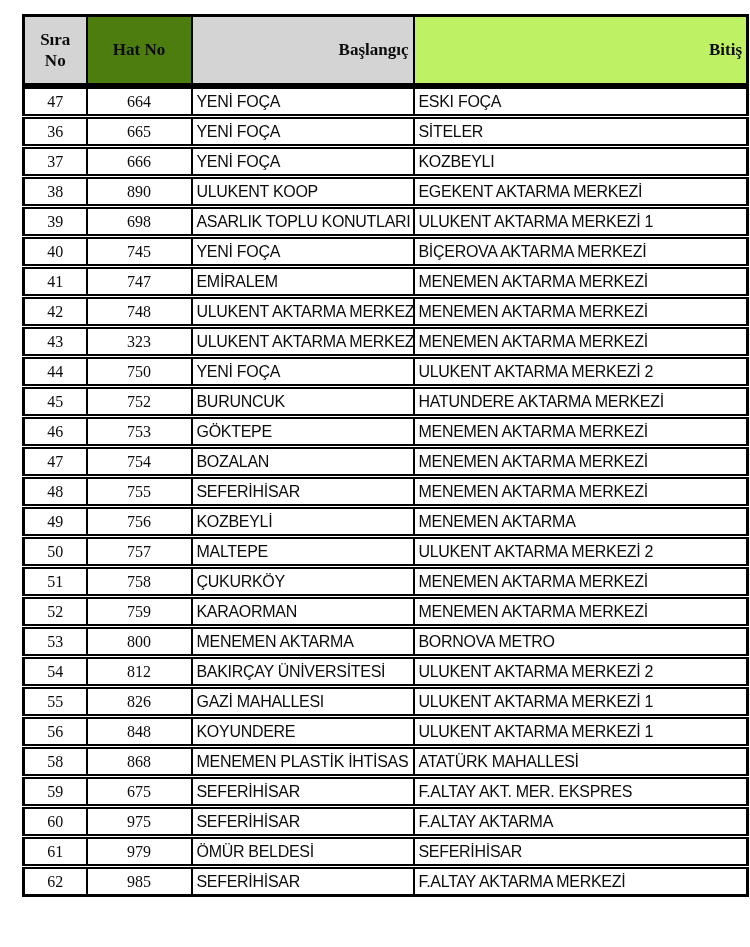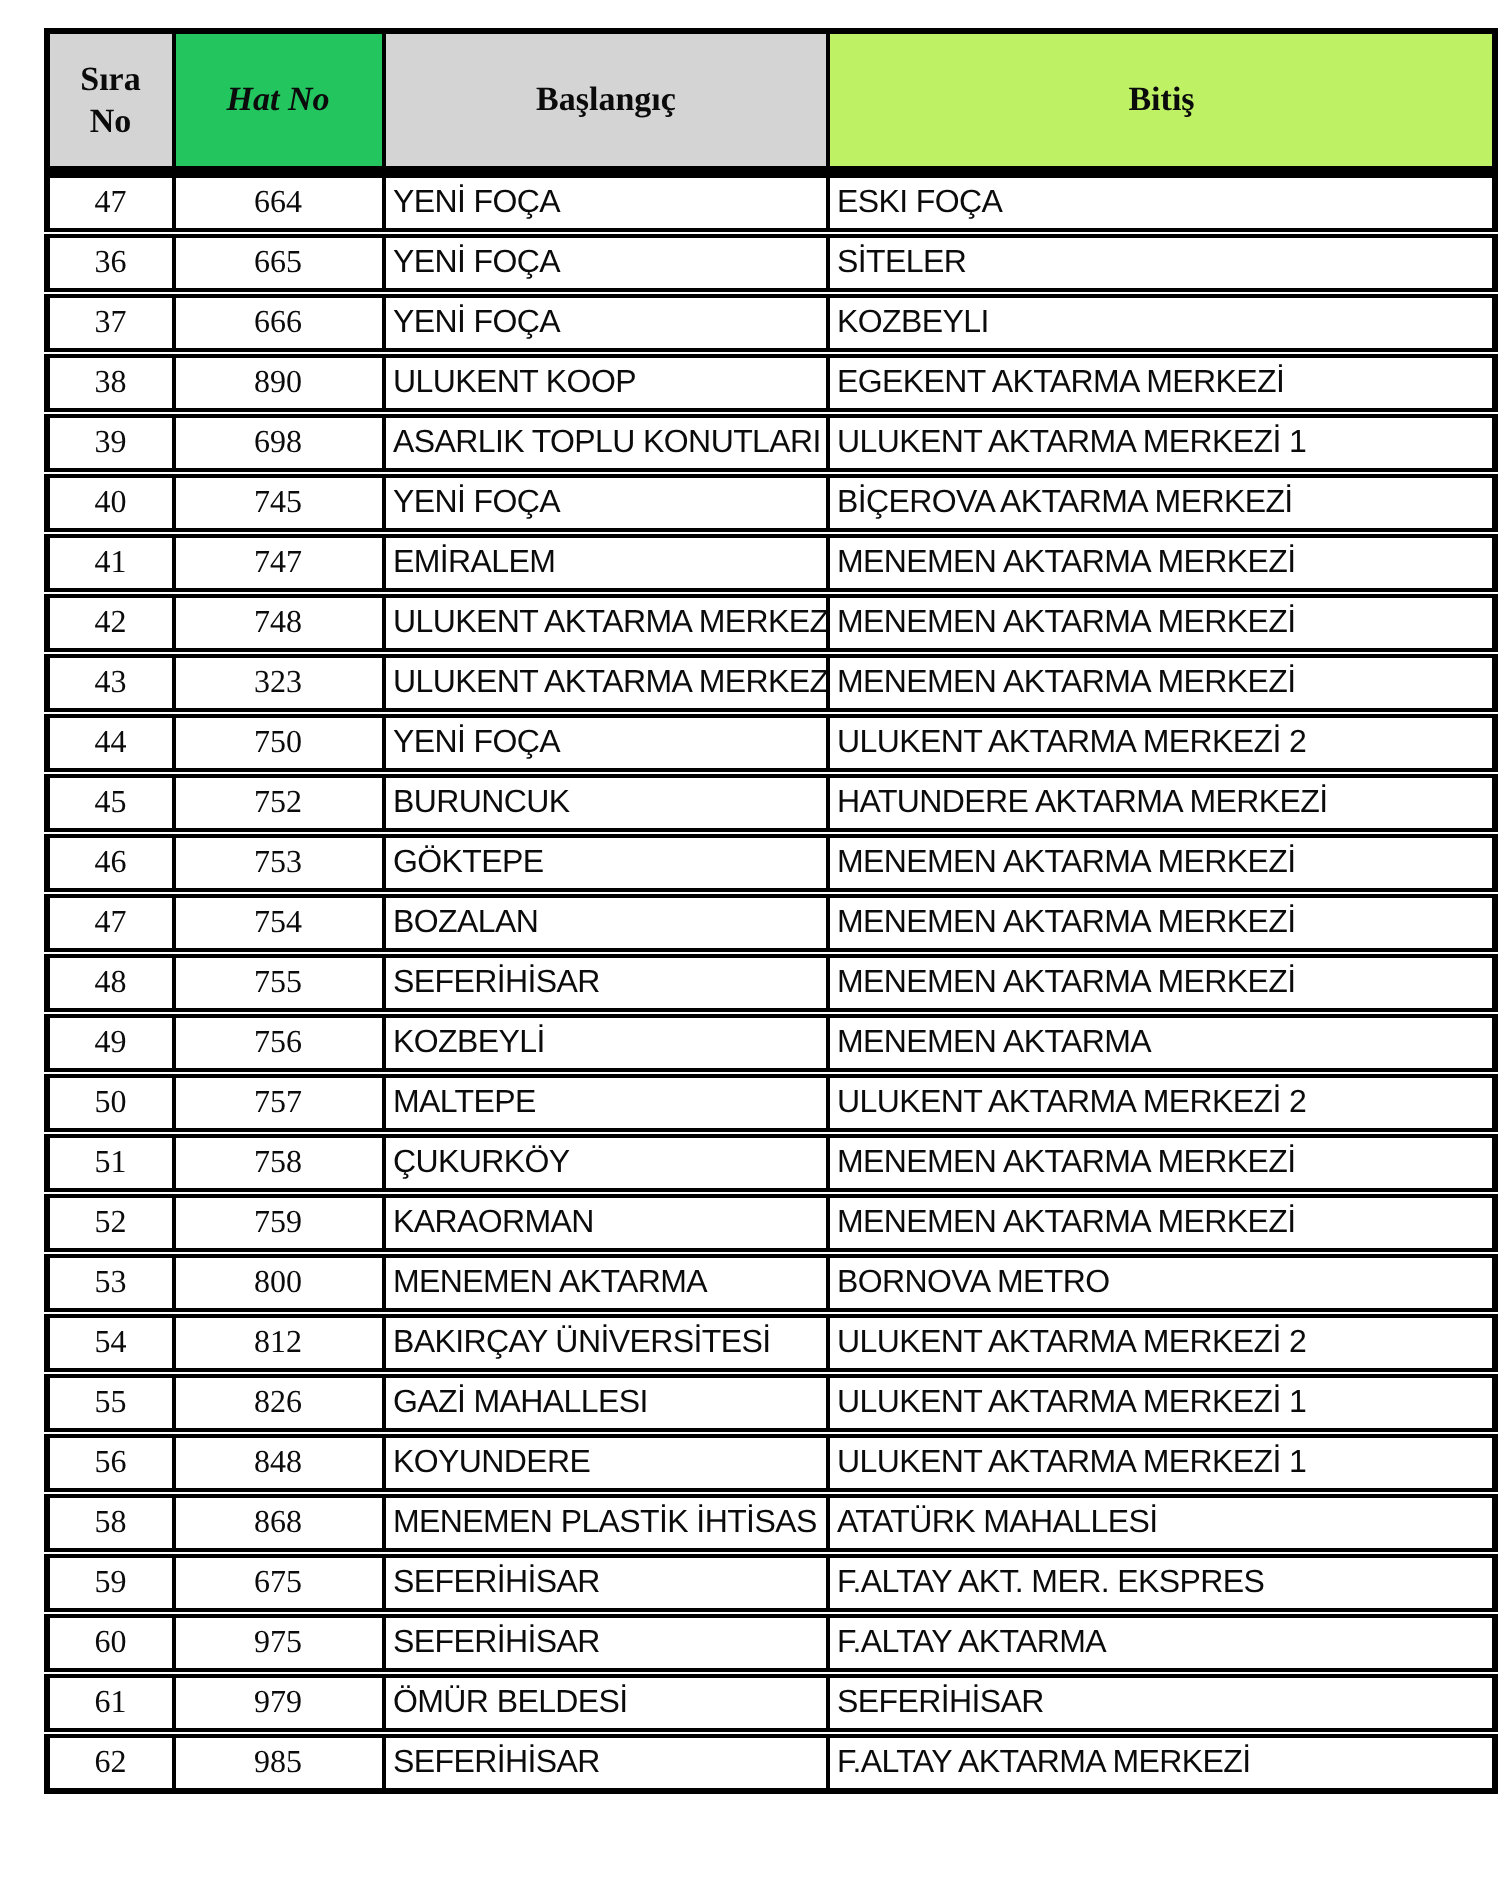--- a/index.html
+++ b/index.html
@@ -28,21 +28,21 @@
     font-family: "Liberation Serif", serif;
     font-weight: bold;
     font-size: 17px;
     line-height: 1.25;
     vertical-align: middle;
     padding: 2px 4px;
     color: #0b0b0b;
   }
   table.routes th:first-child { border-left: none; }
   table.routes th.center { text-align: center; }
-  table.routes th.left { text-align: center; padding-left: 5px; }
+  table.routes th.left { text-align: right; padding-left: 5px; }
   table.routes td {
     height: 25px;
     border-left: 2px solid #000000;
     border-top: 5px double #000000;
     vertical-align: middle;
     padding: 0 4px;
     white-space: nowrap;
     overflow: hidden;
     color: #0b0b0b;
   }
@@ -68,21 +68,21 @@
   <table class="routes">
     <colgroup>
       <col style="width:63px">
       <col style="width:105px">
       <col style="width:222px">
       <col style="width:334px">
     </colgroup>
     <thead>
       <tr>
         <th class="center" style="background: rgb(212, 212, 212);">Sıra No</th>
-        <th class="center" style="background: #22c55e; font-style: italic;">Hat No</th>
+        <th class="center" style="background: #4d7c0f;">Hat No</th>
         <th class="left" style="background: rgb(212, 212, 212);">Başlangıç</th>
         <th class="left" style="background: #bef264;">Bitiş</th>
       </tr>
     </thead>
     <tbody id="routes-body">
 
     <tr>
       <td class="num">47</td>
       <td class="num">664</td>
       <td class="name">YENİ FOÇA</td>

